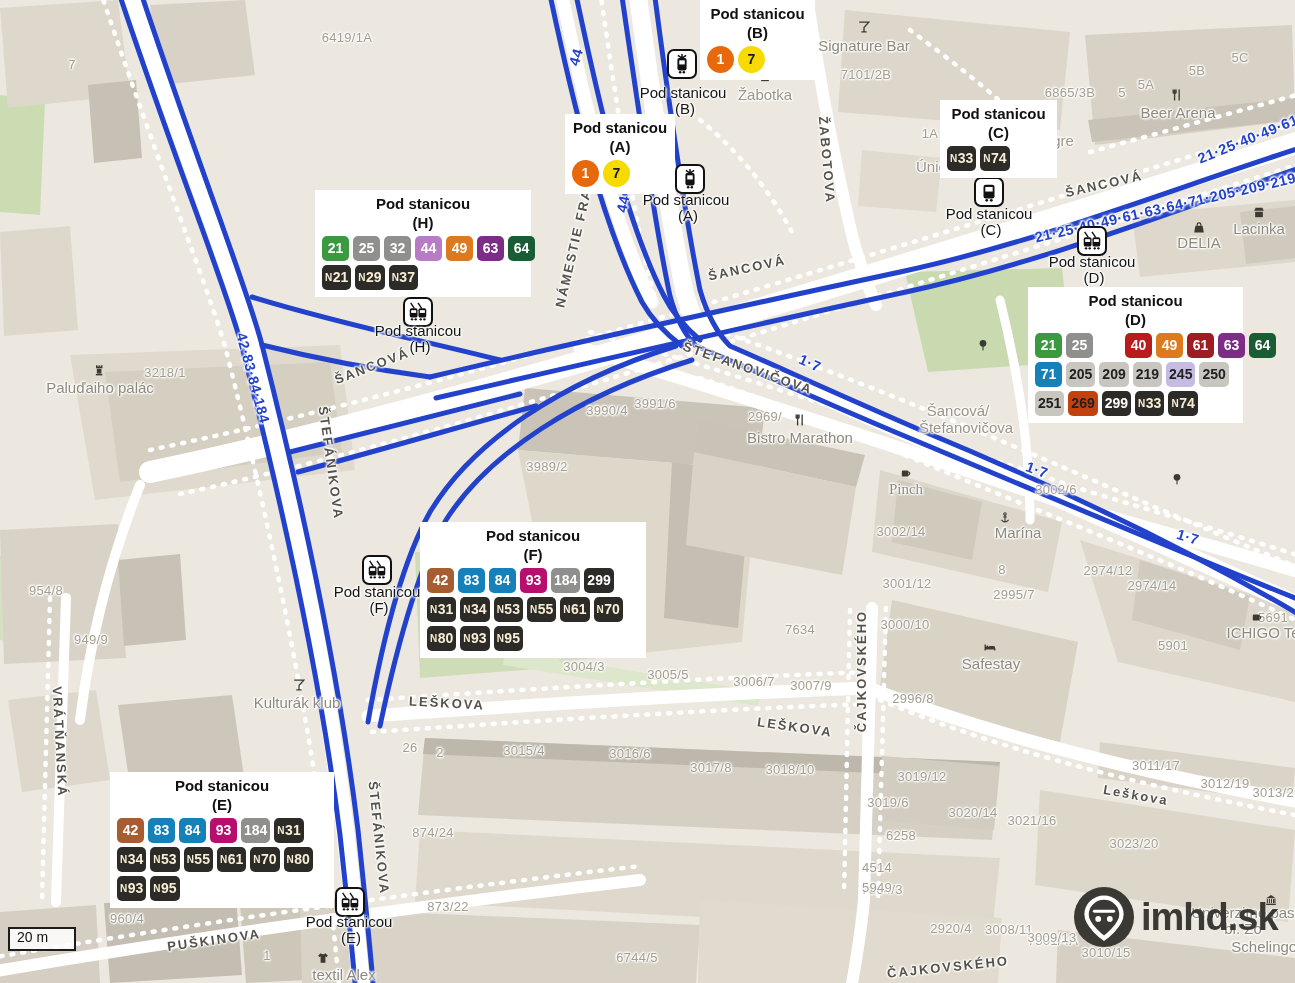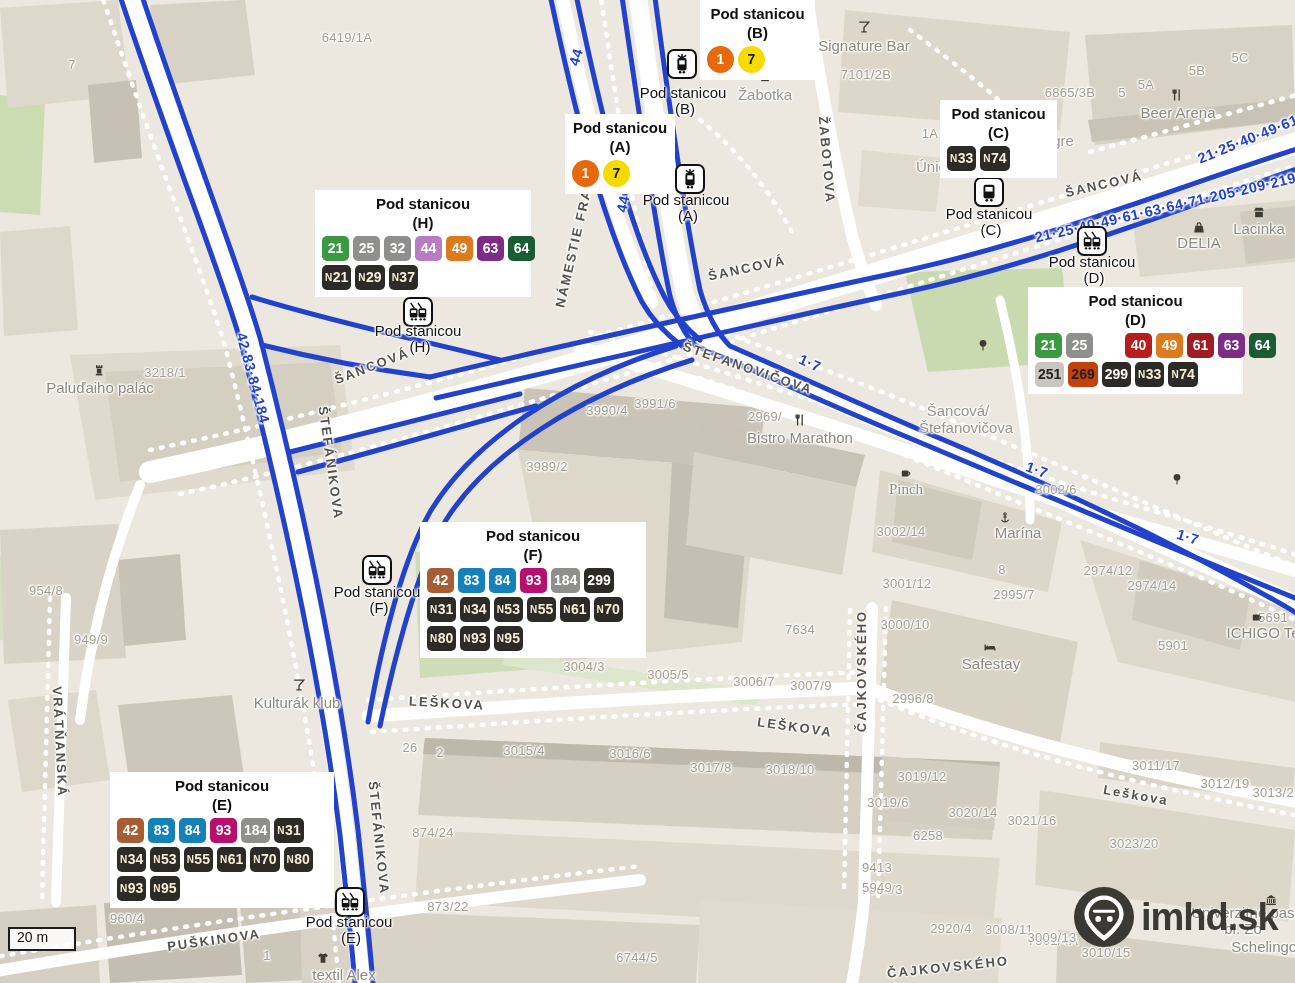--- a/index.html
+++ b/index.html
@@ -293,22 +293,22 @@
     <div class="lbl num-lbl" style="left: 630px; top: 753px; transform: translate(-50%, -50%);">3016/6</div>
     <div class="lbl num-lbl" style="left: 711px; top: 767px; transform: translate(-50%, -50%);">3017/8</div>
     <div class="lbl num-lbl" style="left: 790px; top: 769px; transform: translate(-50%, -50%);">3018/10</div>
     <div class="lbl num-lbl" style="left: 433px; top: 832px; transform: translate(-50%, -50%);">874/24</div>
     <div class="lbl num-lbl" style="left: 448px; top: 906px; transform: translate(-50%, -50%);">873/22</div>
     <div class="lbl num-lbl" style="left: 267px; top: 955px; transform: translate(-50%, -50%);">1</div>
     <div class="lbl num-lbl" style="left: 882px; top: 889px; transform: translate(-50%, -50%);">7864/3</div>
     <div class="lbl num-lbl" style="left: 951px; top: 928px; transform: translate(-50%, -50%);">2920/4</div>
     <div class="lbl num-lbl" style="left: 1053px; top: 940px; transform: translate(-50%, -50%);">7501/4A</div>
     <div class="lbl num-lbl" style="left: 637px; top: 957px; transform: translate(-50%, -50%);">6744/5</div>
-    <div class="lbl num-lbl" style="left: 901px; top: 835px; transform: translate(-50%, -50%); margin-left: 27px;">6258</div>
-    <div class="lbl num-lbl" style="left: 877px; top: 867px; transform: translate(-50%, -50%);">9413</div>
+    <div class="lbl num-lbl" style="left: 901px; top: 835px; transform: translate(-50%, -50%);">6258</div>
+    <div class="lbl num-lbl" style="left: 877px; top: 867px; transform: translate(-50%, -50%);">4514</div>
     <div class="lbl num-lbl" style="left: 877px; top: 887px; transform: translate(-50%, -50%);">5949</div>
     <div class="lbl num-lbl" style="left: 922px; top: 776px; transform: translate(-50%, -50%);">3019/12</div>
     <div class="lbl num-lbl" style="left: 888px; top: 802px; transform: translate(-50%, -50%);">3019/6</div>
     <div class="lbl num-lbl" style="left: 973px; top: 812px; transform: translate(-50%, -50%);">3020/14</div>
     <div class="lbl num-lbl" style="left: 1032px; top: 820px; transform: translate(-50%, -50%);">3021/16</div>
     <div class="lbl num-lbl" style="left: 1134px; top: 843px; transform: translate(-50%, -50%);">3023/20</div>
     <div class="lbl num-lbl" style="left: 1009px; top: 929px; transform: translate(-50%, -50%);">3008/11</div>
     <div class="lbl num-lbl" style="left: 1052px; top: 937px; transform: translate(-50%, -50%);">3009/13</div>
     <div class="lbl num-lbl" style="left: 1106px; top: 952px; transform: translate(-50%, -50%);">3010/15</div>
     <div class="lbl num-lbl" style="left: 1156px; top: 765px; transform: translate(-50%, -50%);">3011/17</div>
@@ -501,20 +501,28 @@
       <div class="badge-row">
         <span class="badge b-green">21</span>
         <span class="badge b-gray">25</span>
         <span class="badge b-pink">40</span>
         <span class="badge b-orange">49</span>
         <span class="badge b-dred">61</span>
         <span class="badge b-purple">63</span>
         <span class="badge b-dgreen">64</span>
       </div>
       <div class="badge-row">
+        <span class="badge b-blue">71</span>
+        <span class="badge b-lgray">205</span>
+        <span class="badge b-lgray">209</span>
+        <span class="badge b-lgray">219</span>
+        <span class="badge b-lavender">245</span>
+        <span class="badge b-lgray">250</span>
+      </div>
+      <div class="badge-row">
         <span class="badge b-lgray">251</span>
         <span class="badge b-lblue">269</span>
         <span class="badge b-black">299</span>
         <span class="badge b-night"><span class="npfx">N</span>33</span>
         <span class="badge b-night"><span class="npfx">N</span>74</span>
       </div>
     </div>
     <div class="callout" style="left: 420px; top: 522px; width: 226px;">
       <div class="ttl">Pod stanicou</div>
       <div class="ltr">(F)</div>

